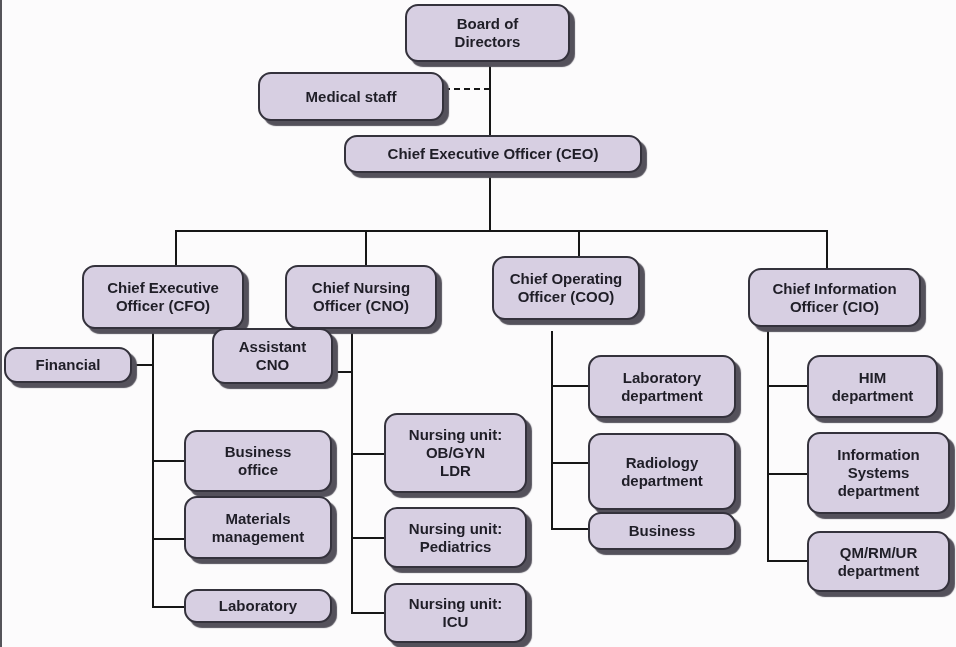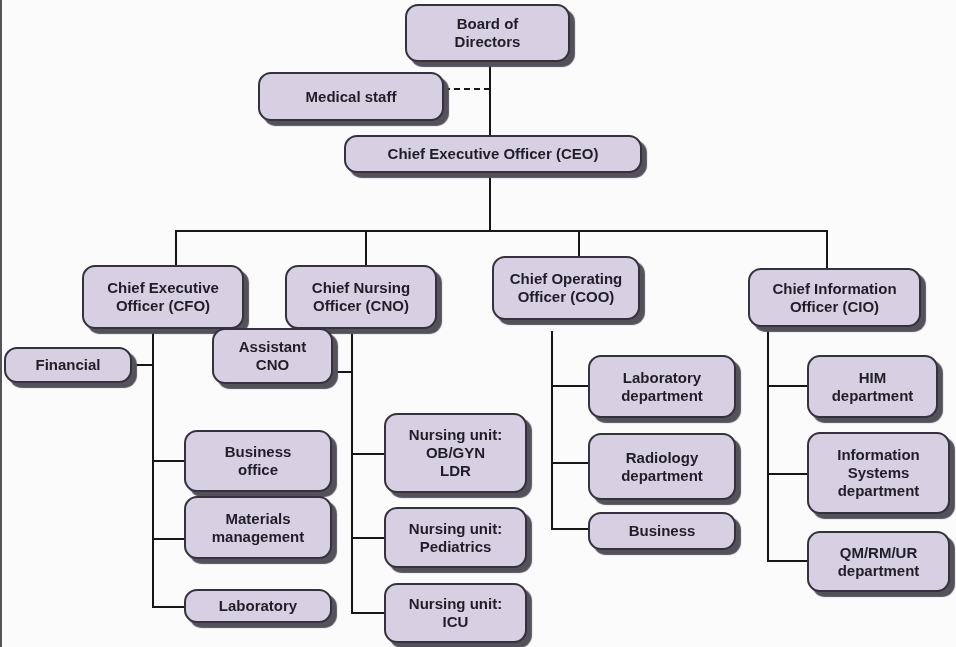--- a/index.html
+++ b/index.html
@@ -132,21 +132,21 @@
   <div class="node" style="left:384px;top:583px;width:143px;height:60px">
     <span class="lbl">Nursing unit:
 ICU</span>
   </div>
 
   <div class="node" style="left:588px;top:355px;width:148px;height:63px">
     <span class="lbl">Laboratory
 department</span>
   </div>
 
-  <div class="node" style="left:588px;top:433px;width:148px;height:67px">
+  <div class="node" style="left:588px;top:433px;width:148px;height:77px">
     <span class="lbl">Radiology
 department</span>
   </div>
 
   <div class="node" style="left:588px;top:512px;width:148px;height:38px">
     <span class="lbl">Business</span>
   </div>
 
   <div class="node" style="left:807px;top:355px;width:131px;height:63px">
     <span class="lbl">HIM

